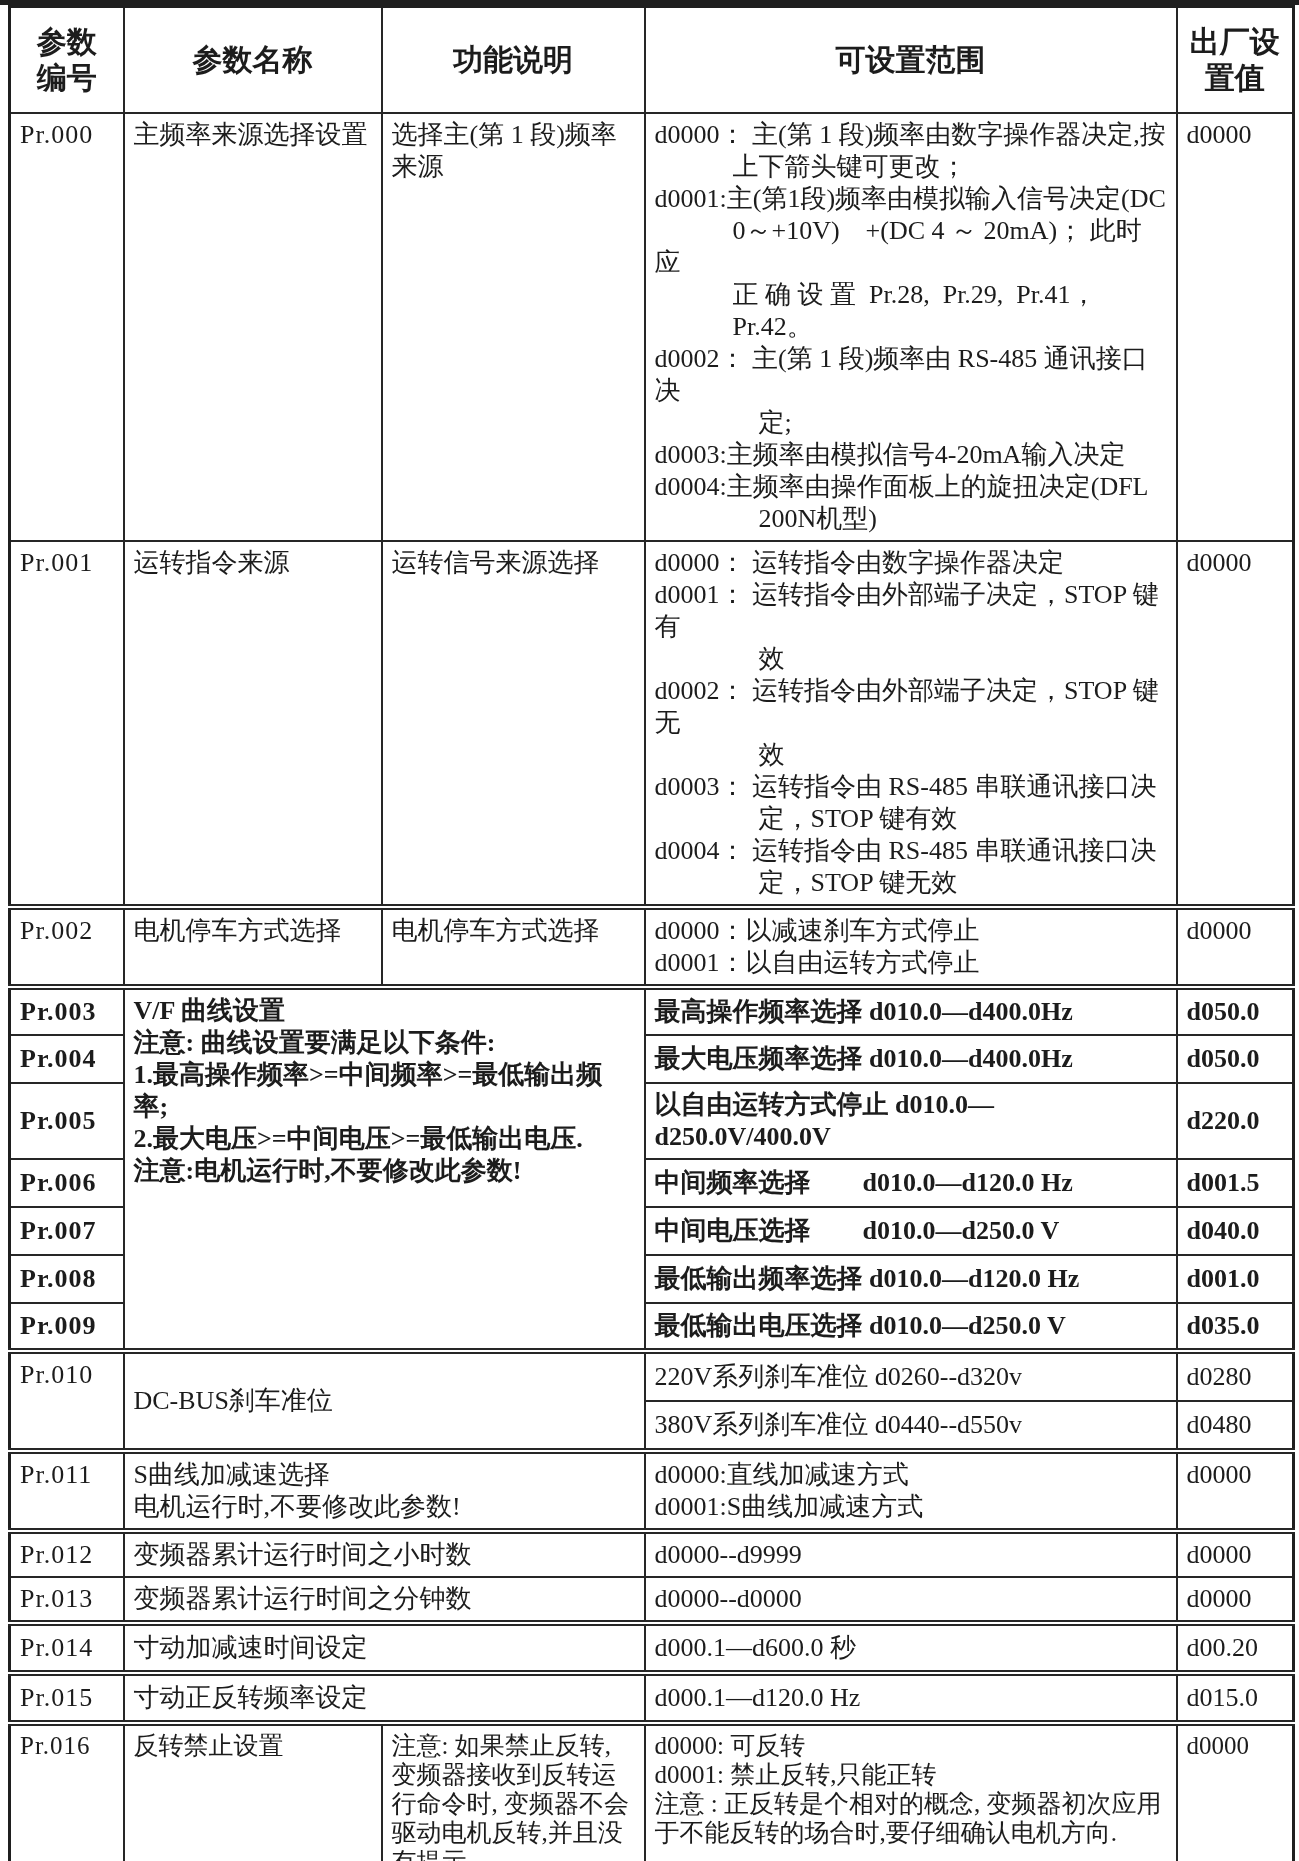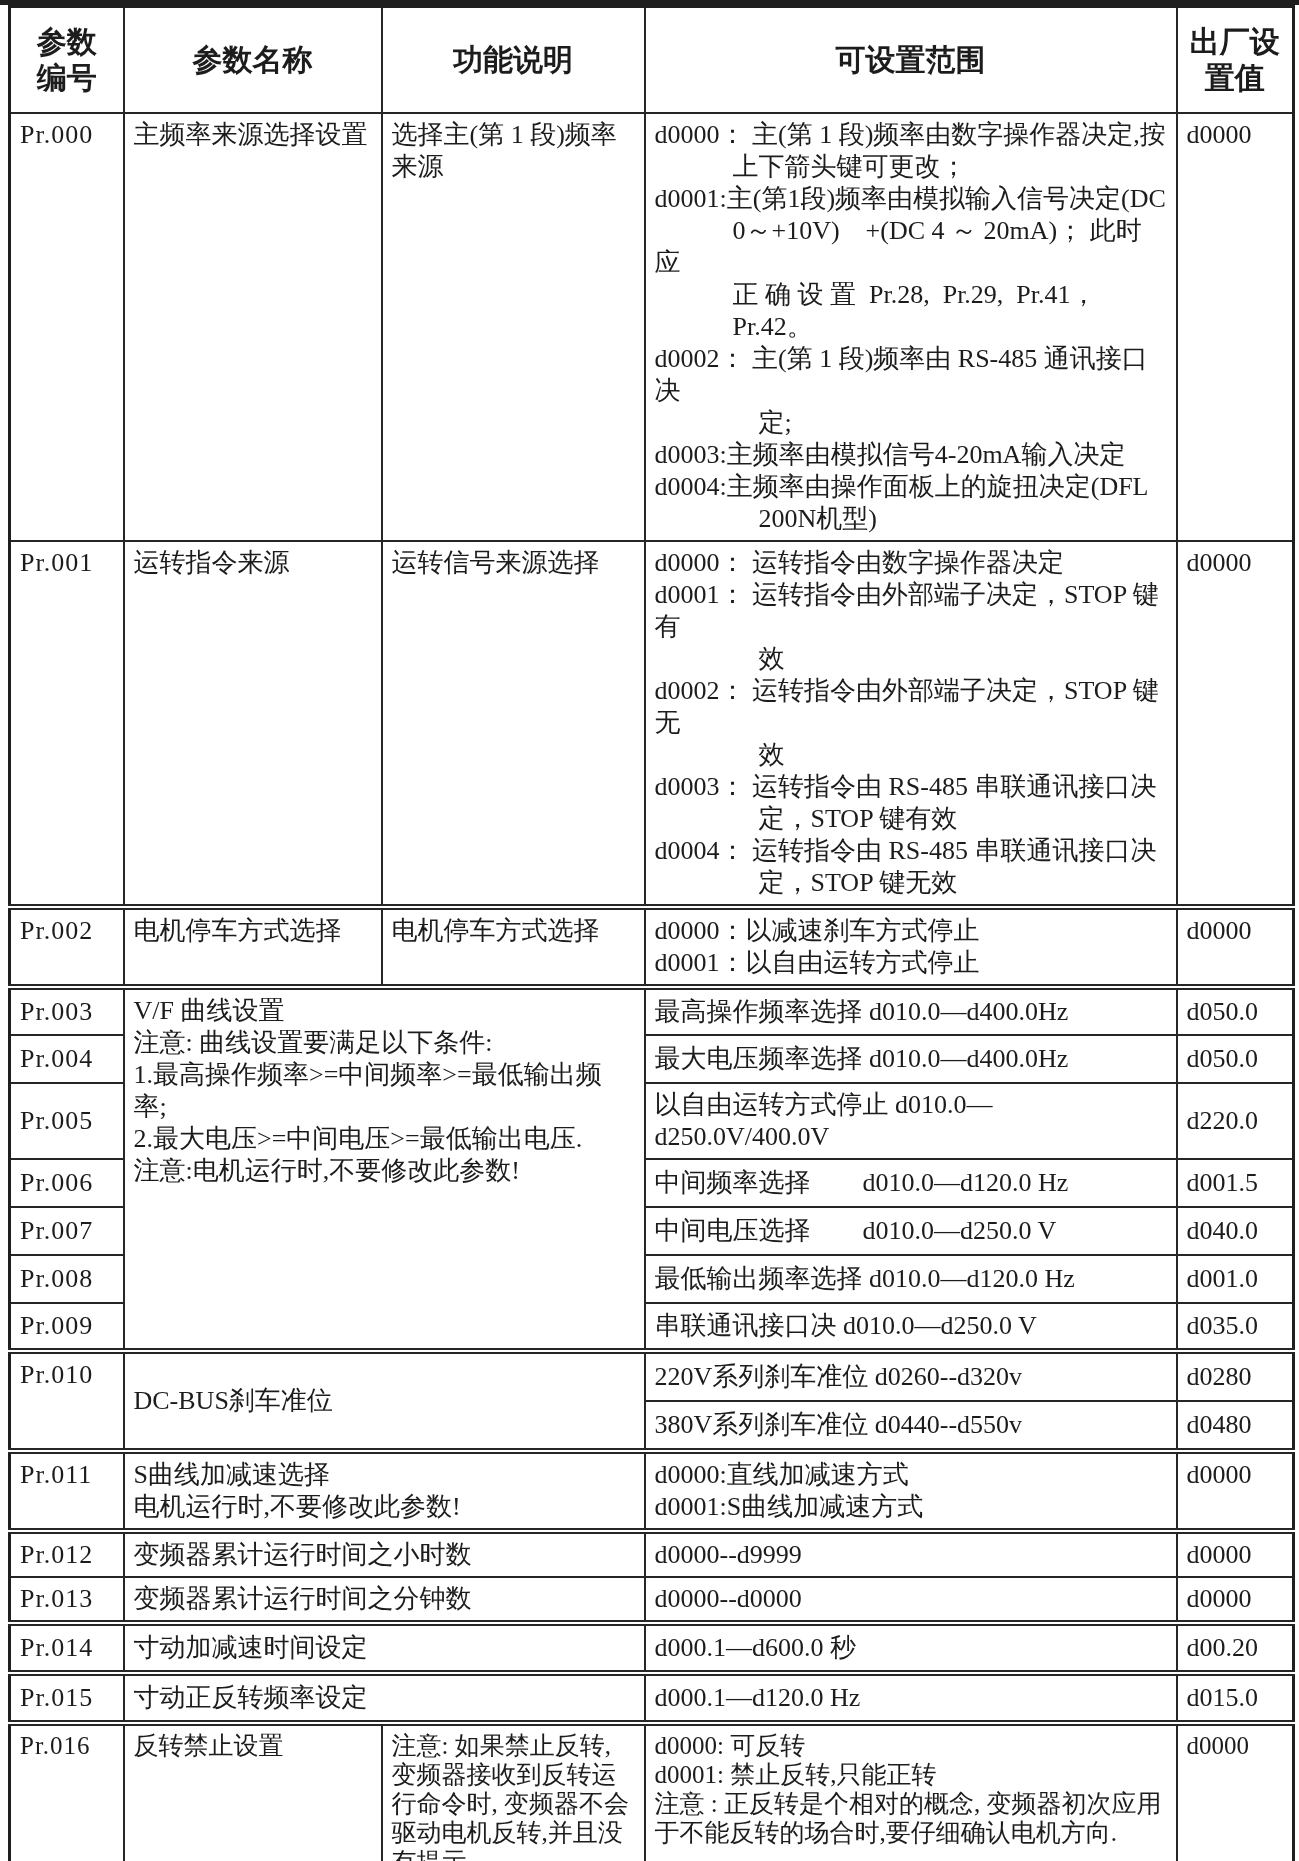--- a/index.html
+++ b/index.html
@@ -108,21 +108,21 @@
   }
   td.vf-note{line-height:34px;}
   tr.sep td{border-top:6px double #262626;}
   tr.mid td{vertical-align:middle;}
   td.v-mid{vertical-align:middle;}
   
   tr.h88{height:106px;}
   tr.h355{height:355px;}
   tr.h304{height:304px;}
   tr.h80{height:80px;}
-  tr.h48{height:48px;}
+  tr.h48{height:48px;font-weight:bold;}
   tr.h50{height:50px;}
   tr.h72{height:72px;}
   tr.h46{height:46px;}
   tr.h146{height:146px;}
   tr.h146 td{font-size:25px;line-height:29px;}
   tr.h146 td.range-cell{line-height:29px;}
   td.dbl-left{border-left:6px double #262626;margin-left:39px;}
 </style>
 </head>
 <body>
@@ -223,21 +223,21 @@
         <td class="range-cell dbl-left">中间电压选择　　d010.0—d250.0 V</td>
         <td class="factory-cell">d040.0</td>
       </tr>
       <tr class="h48 mid">
         <td class="id-cell">Pr.008</td>
         <td class="range-cell dbl-left">最低输出频率选择 d010.0—d120.0 Hz</td>
         <td class="factory-cell">d001.0</td>
       </tr>
       <tr class="h48 mid">
         <td class="id-cell">Pr.009</td>
-        <td class="range-cell dbl-left">串联通讯接口决 d010.0—d250.0 V</td>
+        <td class="range-cell dbl-left">最低输出电压选择 d010.0—d250.0 V</td>
         <td class="factory-cell">d035.0</td>
       </tr>
 
       <tr class="h50 sep mid">
         <td class="id-cell" rowspan="2" style="vertical-align:top">Pr.010</td>
         <td class="v-mid" colspan="2" rowspan="2">DC-BUS刹车准位</td>
         <td class="range-cell dbl-left">220V系列刹车准位 d0260--d320v</td>
         <td class="factory-cell">d0280</td>
       </tr>
       <tr class="h50 mid">

